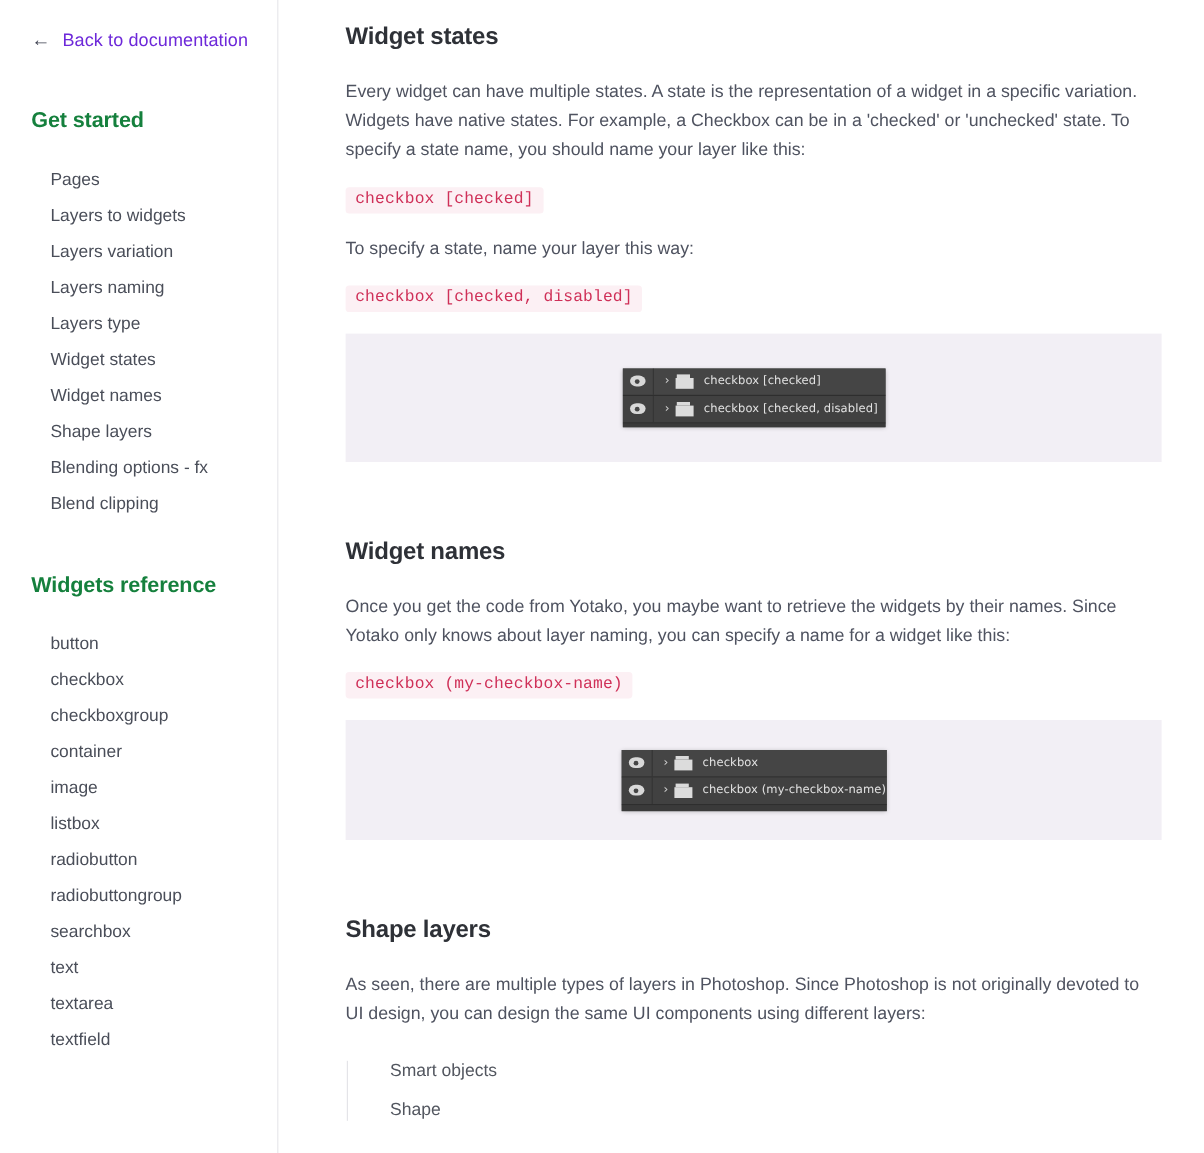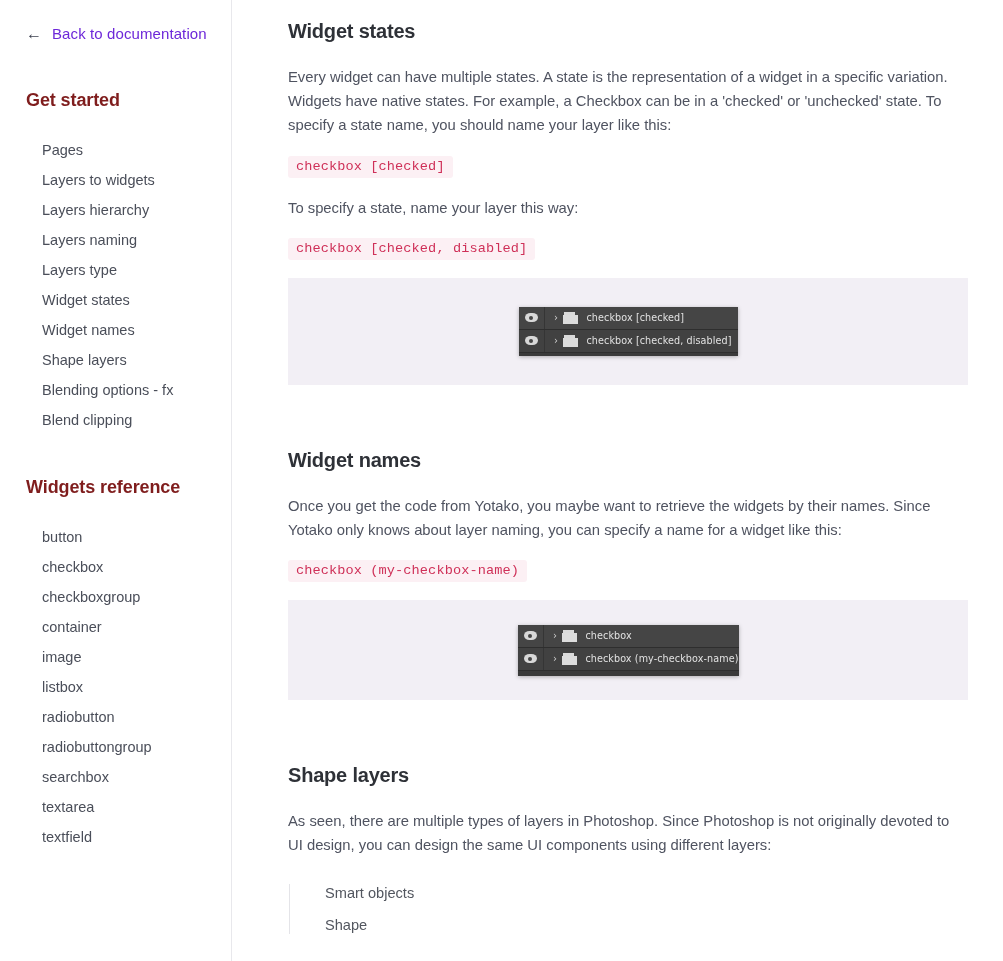--- a/index.html
+++ b/index.html
@@ -41,21 +41,21 @@
     color: #3d4150;
     font-weight: bold;
   }
   .back-label { font-size: 15px; color: #6d28d9; letter-spacing: .1px; }
 
   .nav-group { margin-top: 46px; }
   .nav-group.second { margin-top: 42px; }
   .nav-title {
     font-size: 18px;
     font-weight: bold;
-    color: #7f1d1d;
+    color: #15803d;
     padding-left: 26px;
     margin-bottom: 24px;
     letter-spacing: -.1px;
   }
   .nav-list { list-style: none; margin: 16px; padding: 0; }
   .nav-item {
     padding: 0 0 0 26px;
     height: 30px;
     line-height: 30px;
     font-size: 14.5px;
@@ -211,21 +211,21 @@
     <div class="back-link">
       <span class="back-arrow">←</span>
       <span class="back-label">Back to documentation</span>
     </div>
 
     <nav class="nav-group">
       <div class="nav-title">Get started</div>
       <ul class="nav-list">
         <li class="nav-item">Pages</li>
         <li class="nav-item">Layers to widgets</li>
-        <li class="nav-item">Layers hierarchy</li>
+        <li class="nav-item">Layers variation</li>
         <li class="nav-item">Layers naming</li>
         <li class="nav-item">Layers type</li>
         <li class="nav-item">Widget states</li>
         <li class="nav-item">Widget names</li>
         <li class="nav-item">Shape layers</li>
         <li class="nav-item">Blending options - fx</li>
         <li class="nav-item">Blend clipping</li>
       </ul>
     </nav>
 
@@ -234,20 +234,21 @@
       <ul class="nav-list">
         <li class="nav-item">button</li>
         <li class="nav-item">checkbox</li>
         <li class="nav-item">checkboxgroup</li>
         <li class="nav-item">container</li>
         <li class="nav-item">image</li>
         <li class="nav-item">listbox</li>
         <li class="nav-item">radiobutton</li>
         <li class="nav-item">radiobuttongroup</li>
         <li class="nav-item">searchbox</li>
+        <li class="nav-item">text</li>
         <li class="nav-item">textarea</li>
         <li class="nav-item">textfield</li>
       </ul>
     </nav>
   </aside>
 
   <main class="content">
     <div class="inner">
 
       <section>

